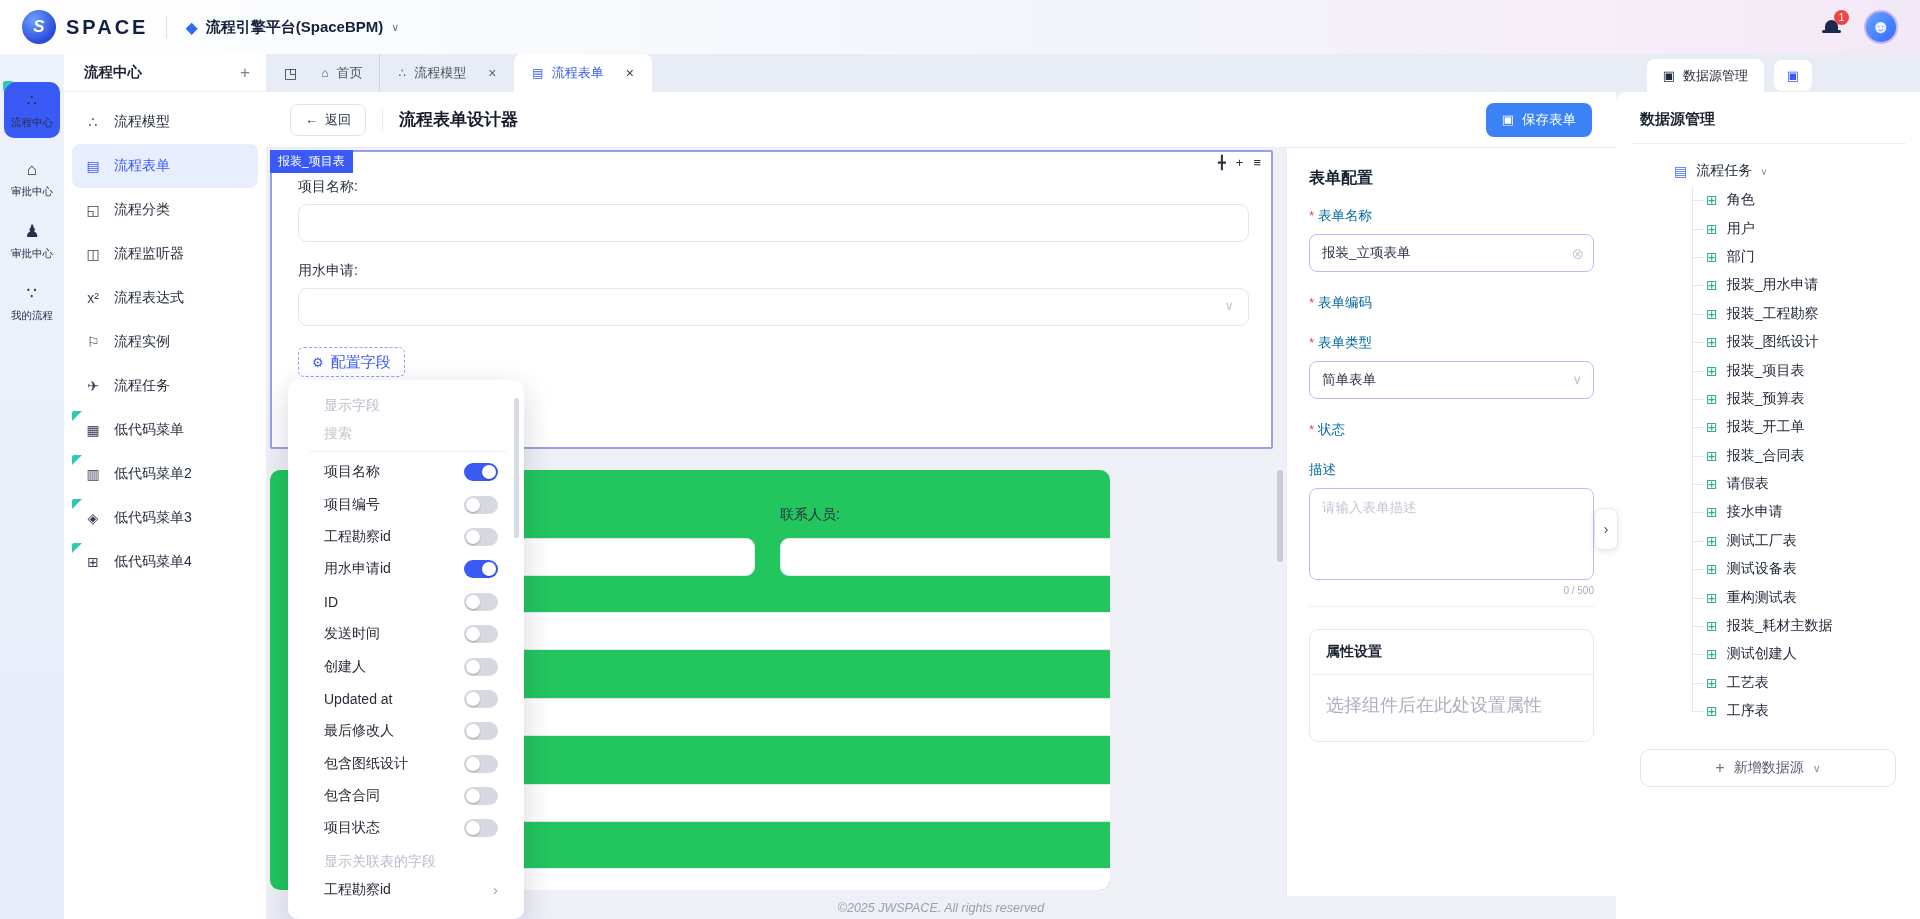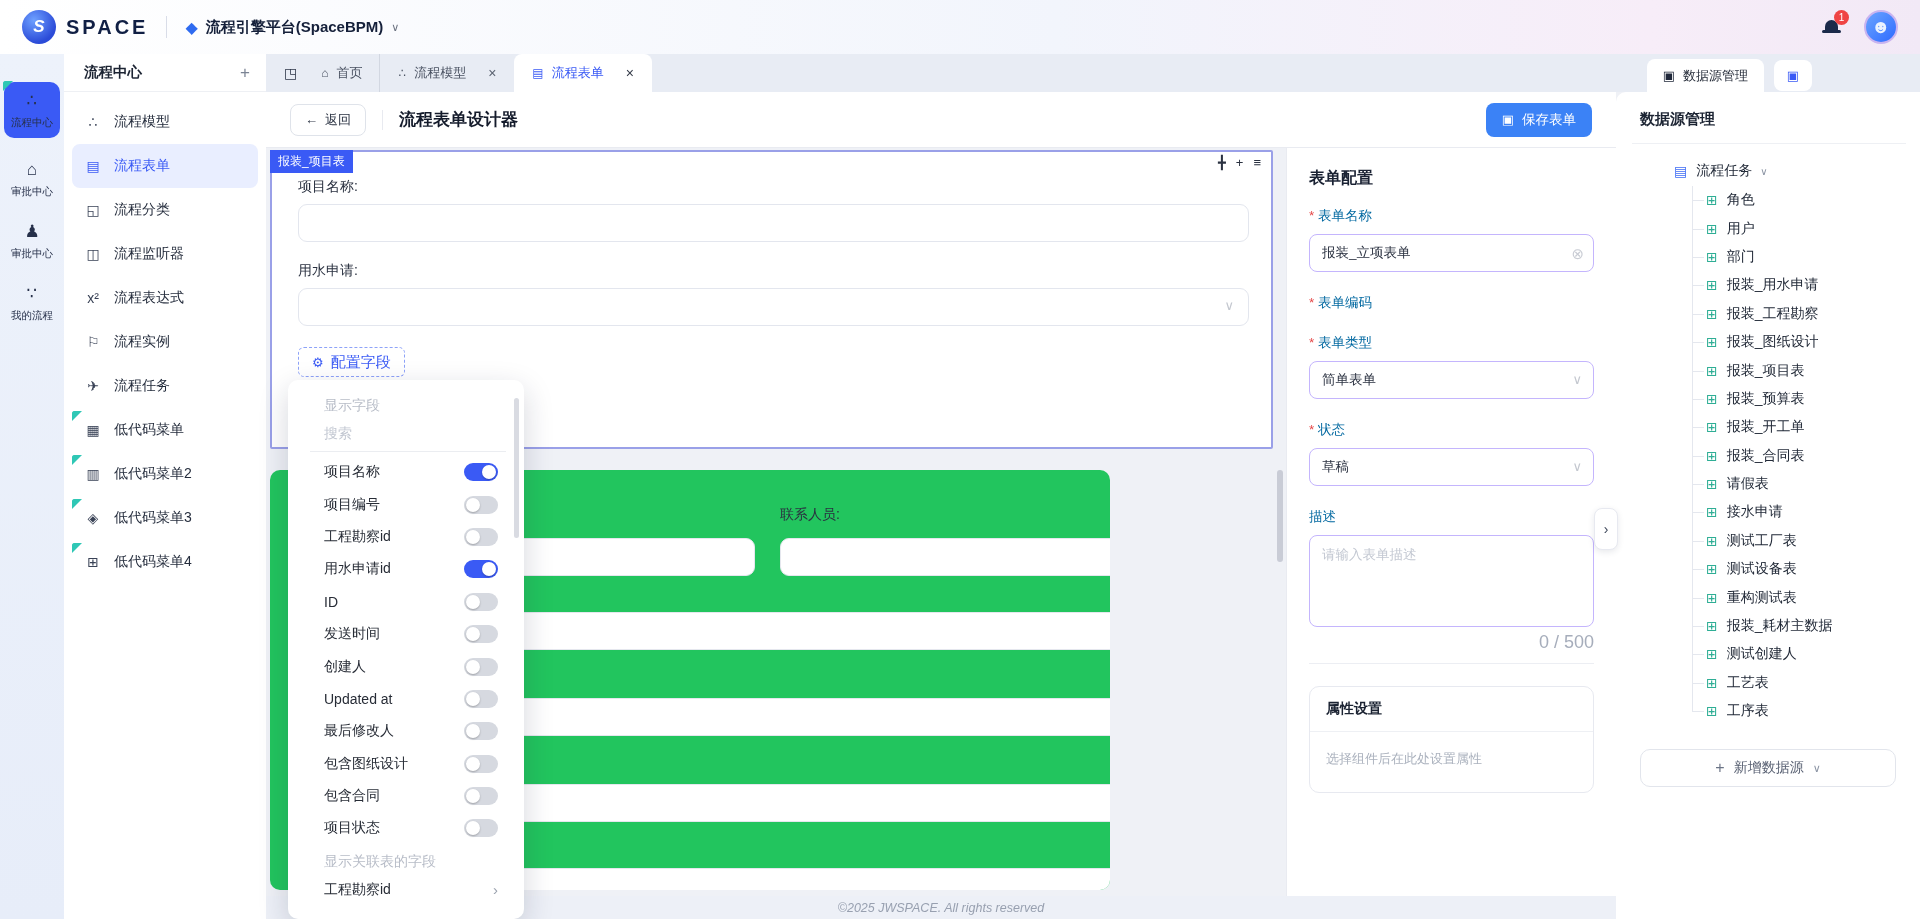--- a/index.html
+++ b/index.html
@@ -141,25 +141,25 @@
   .req::before { content:'* '; color:#e54848; }
   .fctl { position:relative; }
   .fctl input, .fctl textarea, .fctl .pseudo-sel { width:100%; height:38px; border:1px solid #c4b5fd;
     border-radius:8px; padding:0 12px; font-size:13.5px; color:#2a3140; background:#fff;
     font-family:inherit; display:flex; align-items:center; }
   .fctl input:disabled { background:#f4f5f8; color:#9aa1ad; border-color:#e9ebf0; }
   .clear-ico { position:absolute; right:10px; top:11px; color:#c9ccd4; font-size:15px; cursor:pointer; }
   .pseudo-sel::after { content:'∨'; position:absolute; right:12px; top:11px; color:#c3c7cf; font-size:13px; }
   .fctl textarea { height:92px; padding:10px 12px; resize:none; }
   .fctl textarea::placeholder, .fctl input::placeholder { color:#c3c8d2; }
-  .counter { text-align:right; font-size:18px; color:#a6adbb; margin-top:5px; }
+  .counter { text-align:right; font-size:10px; color:#a6adbb; margin-top:5px; }
   .cfg-hr { border:none; border-top:1px solid #eceef3; margin:10px 0 22px; }
   .props-card { border:1px solid #e7e9f0; border-radius:10px; }
   .props-head { padding:13px 16px; font-size:14px; font-weight:700; border-bottom:1px solid #eef0f4; }
-  .props-body { padding:18px 16px 24px; font-size:13px; color:#aab1bd; }
+  .props-body { padding:18px 16px 24px; font-size:18px; color:#aab1bd; }
 
   .collapse-handle { position:absolute; left:1328px; top:360px; width:24px; height:42px; background:#fff;
     border:1px solid #e7e9f0; border-radius:8px; box-shadow:0 2px 6px rgba(25,35,65,.10);
     display:flex; align-items:center; justify-content:center; color:#3c4558; font-size:14px;
     cursor:pointer; z-index:5; }
 
   #footer { height:23px; background:#edf0f7; display:flex; align-items:center; justify-content:center;
     font-size:12.5px; font-style:italic; color:#98a0b0; }
 
   
@@ -410,23 +410,20 @@
 
         <div class="fgroup">
           <div class="flabel req">表单类型</div>
           <div class="fctl">
             <div class="pseudo-sel">简单表单</div>
           </div>
         </div>
 
         <div class="fgroup">
           <div class="flabel req">状态</div>
-          <div class="fctl">
-            <div class="pseudo-sel">草稿</div>
-          </div>
         </div>
 
         <div class="fgroup" style="margin-bottom:8px;">
           <div class="flabel">描述</div>
           <div class="fctl">
             <textarea placeholder="请输入表单描述" style=""></textarea>
           </div>
           <div class="counter">0 / 500</div>
         </div>
 

